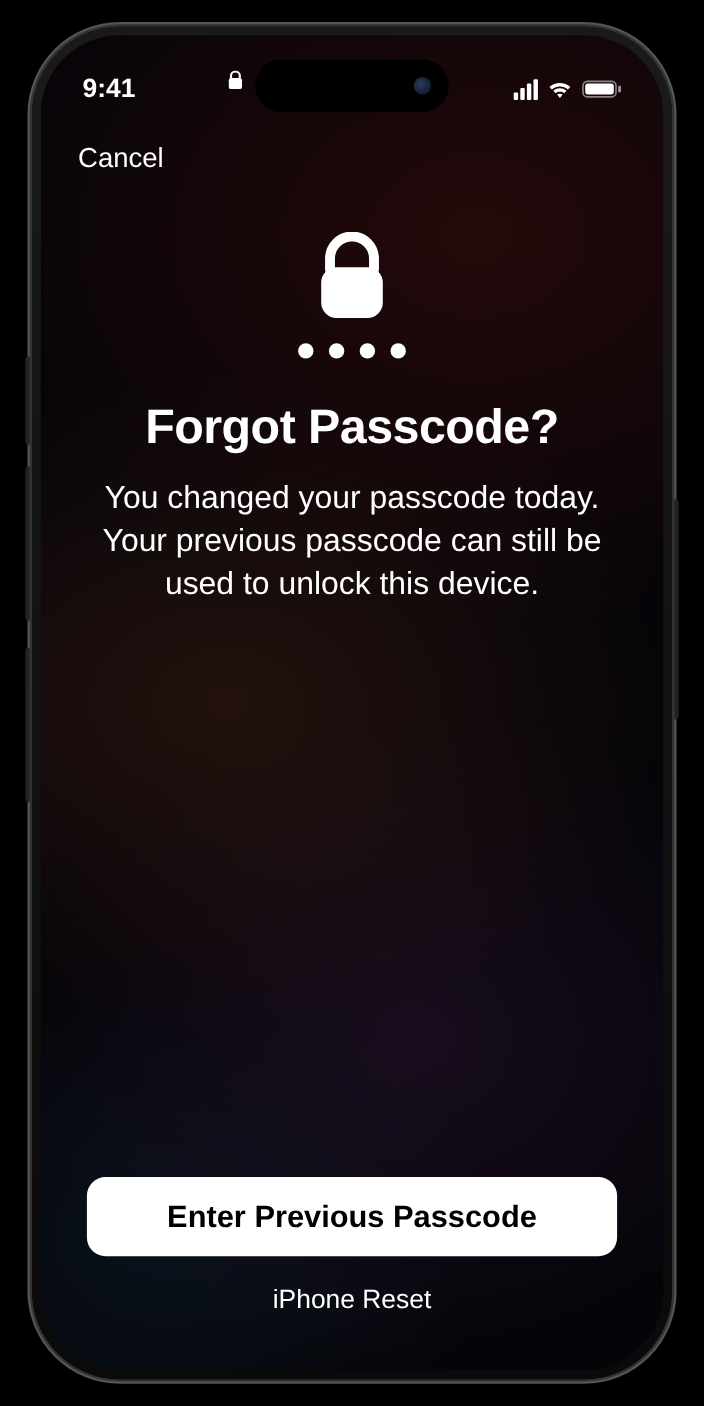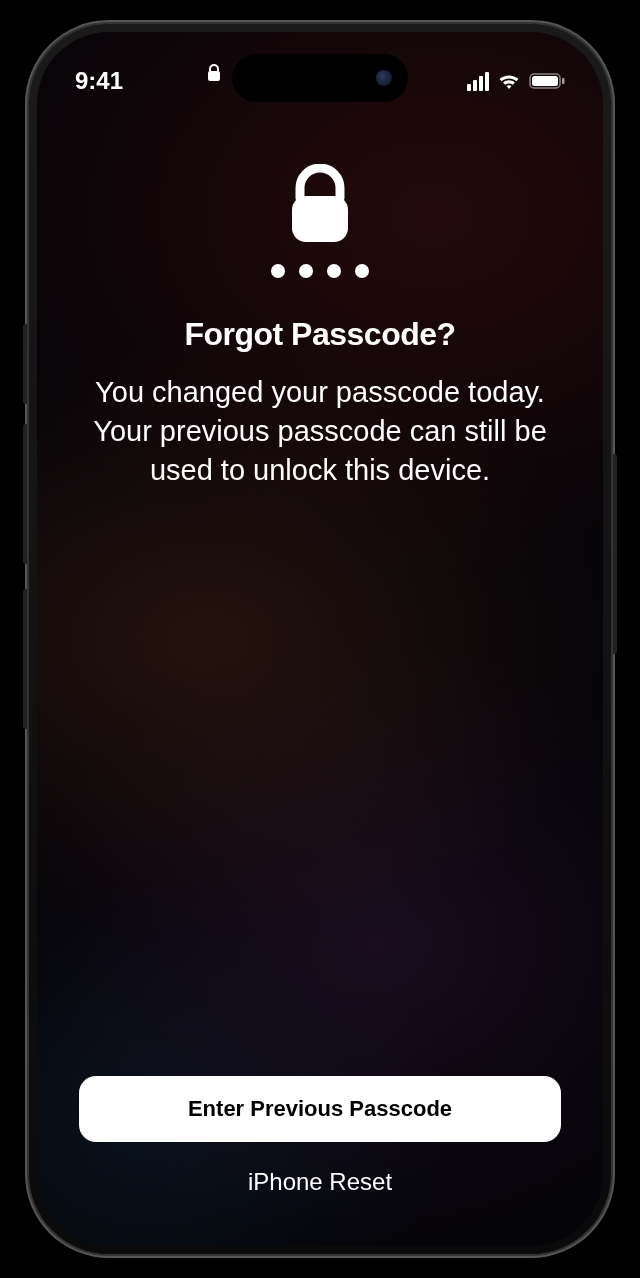--- a/index.html
+++ b/index.html
@@ -210,21 +210,21 @@
     
     .passcode-dots span {
       width: 14px;
       height: 14px;
       border-radius: 50%;
       background: #fff;
     }
     
     .title {
       color: #fff;
-      font-size: 32px;
+      font-size: 44px;
       font-weight: 700;
       margin-bottom: 20px;
       letter-spacing: -0.5px;
     }
     
     .description {
       color: #fff;
       font-size: 29px;
       line-height: 1.35;
       padding: 0 20px;
@@ -245,21 +245,21 @@
       padding: 0 10px;
     }
     
     .primary-btn {
       width: 100%;
       background: #fff;
       color: #000;
       border: none;
       border-radius: 17px;
       padding: 20px;
-      font-size: 22px;
+      font-size: 28px;
       font-weight: 600;
       cursor: pointer;
     }
     
     .secondary-btn {
       background: none;
       border: none;
       color: #fff;
       font-size: 24px;
       font-weight: 400;
@@ -307,20 +307,23 @@
           <svg width="36" height="18" viewBox="0 0 36 18" fill="none">
             <rect x="1" y="2" width="30" height="14" rx="4" stroke="#fff" stroke-width="1.5" opacity="0.5"></rect>
             <rect x="3" y="4" width="26" height="10" rx="2.5" fill="#fff"></rect>
             <rect x="33" y="6" width="2.5" height="6" rx="1" fill="#fff" opacity="0.6"></rect>
           </svg>
         </div>
       </div>
     </div>
 
     <div class="content">
+      <div class="cancel-row">
+        <button class="cancel-btn">Cancel</button>
+      </div>
 
       <div class="main-area">
         <div class="lock-icon-large">
           <svg width="70" height="82" viewBox="0 0 70 82" fill="none">
             <path d="M15 34 V24 C15 13 24 4 35 4 C46 4 55 13 55 24 V34" stroke="#fff" stroke-width="9" fill="none" stroke-linecap="round"></path>
             <rect x="7" y="32" width="56" height="46" rx="14" fill="#fff"></rect>
           </svg>
         </div>
         <div class="passcode-dots">
           <span></span>

